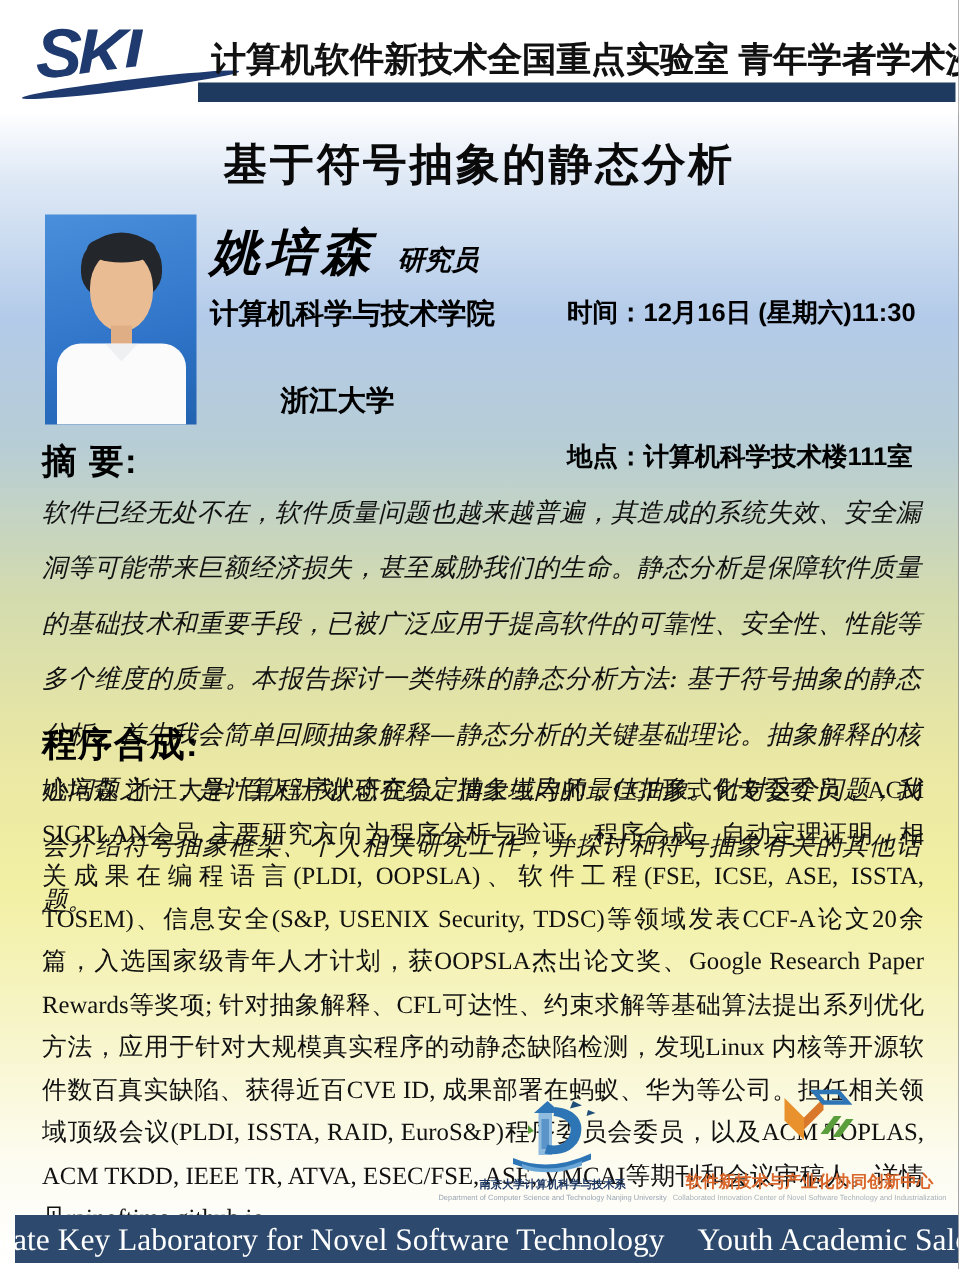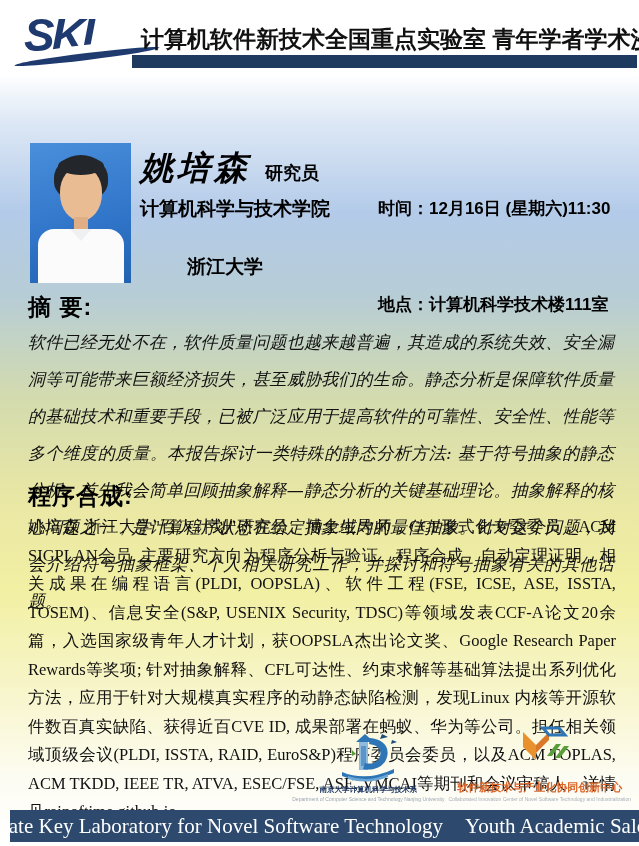--- a/index.html
+++ b/index.html
@@ -36,21 +36,21 @@
     background:#e9bc93; border-radius:46% 46% 50% 50%; }
   .photo .fringe { position:absolute; left:28px; top:14px; width:46px; height:18px;
     background:#23262b; border-radius:50%; }
   .photo .neck { position:absolute; left:44px; top:74px; width:14px; height:14px; background:#dfae85; }
   .photo .shirt { position:absolute; left:8px; top:86px; width:86px; height:54px;
     background:#fbfbfb; border-radius:16px 16px 0 0; }
   .photo .collar { position:absolute; left:40px; top:86px; width:22px; height:12px;
     background:#eef0f2; clip-path:polygon(0 0,100% 0,50% 100%); }
   .speaker-name-row { position:absolute; left:140px; top:146px; display:flex; align-items:baseline; }
   .speaker-name { font-family:"DejaVu Serif", serif; font-size:33px; font-weight:700; font-style:italic; letter-spacing:4px; }
-  .speaker-title { font-size:18px; font-weight:700; margin-left:14px; }
+  .speaker-title { font-size:18px; font-weight:700; margin-left:14px;font-style:italic; }
   .speaker-dept { position:absolute; left:140px; top:196px; font-size:19px; font-weight:700; }
   .speaker-univ { position:absolute; left:140px; top:254px; font-size:19px; font-weight:700;margin-left:47px; }
   .meta-time { position:absolute; left:378px; top:197px; font-size:17px; font-weight:700; white-space:nowrap; }
   .meta-loc  { position:absolute; left:378px; top:255px; font-size:17px; font-weight:700; white-space:nowrap;margin-top:38px; }
   
   .abstract-heading { position:absolute; left:28px; top:292px; font-size:23px; font-weight:700; letter-spacing:1px; }
   .abstract-body { position:absolute; left:28px; top:324px; width:586px;
     font-family:"DejaVu Serif", serif; font-style:italic;
     font-size:17px; line-height:37px; text-align:justify; color:#111; }
   
@@ -79,20 +79,21 @@
   <div class="header">
     <div class="skl-logo">
       <div class="skl-text">SKL</div>
       <div class="skl-swoosh-white"></div>
       <div class="skl-swoosh-navy"></div>
     </div>
     <div class="header-title">计算机软件新技术全国重点实验室 青年学者学术沙龙</div>
     <div class="header-bar"></div>
   </div>
 
+  <div class="talk-title">基于符号抽象的静态分析</div>
 
   <div class="photo">
     <div class="hair"></div>
     <div class="face"></div>
     <div class="fringe"></div>
     <div class="neck"></div>
     <div class="shirt"></div>
     <div class="collar"></div>
   </div>
   <div class="speaker-name-row">

